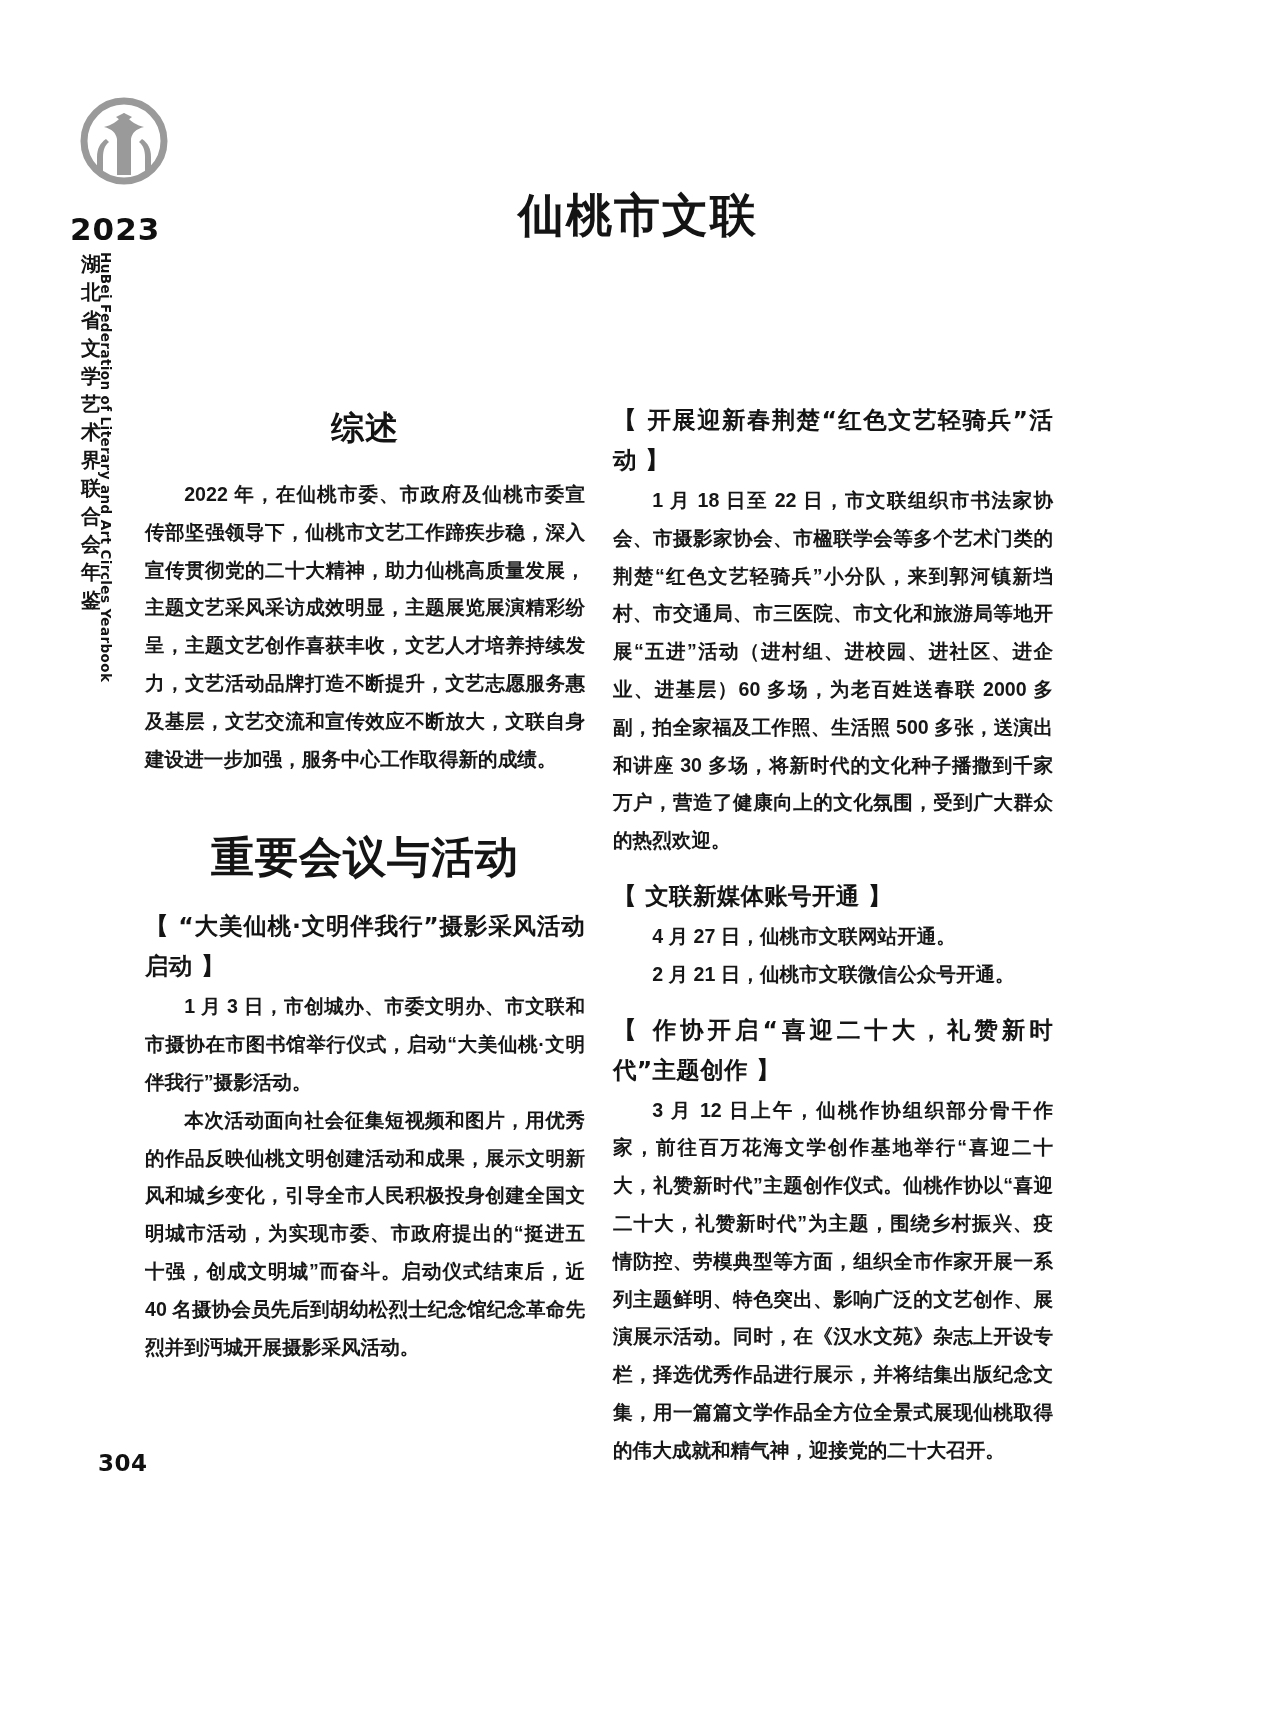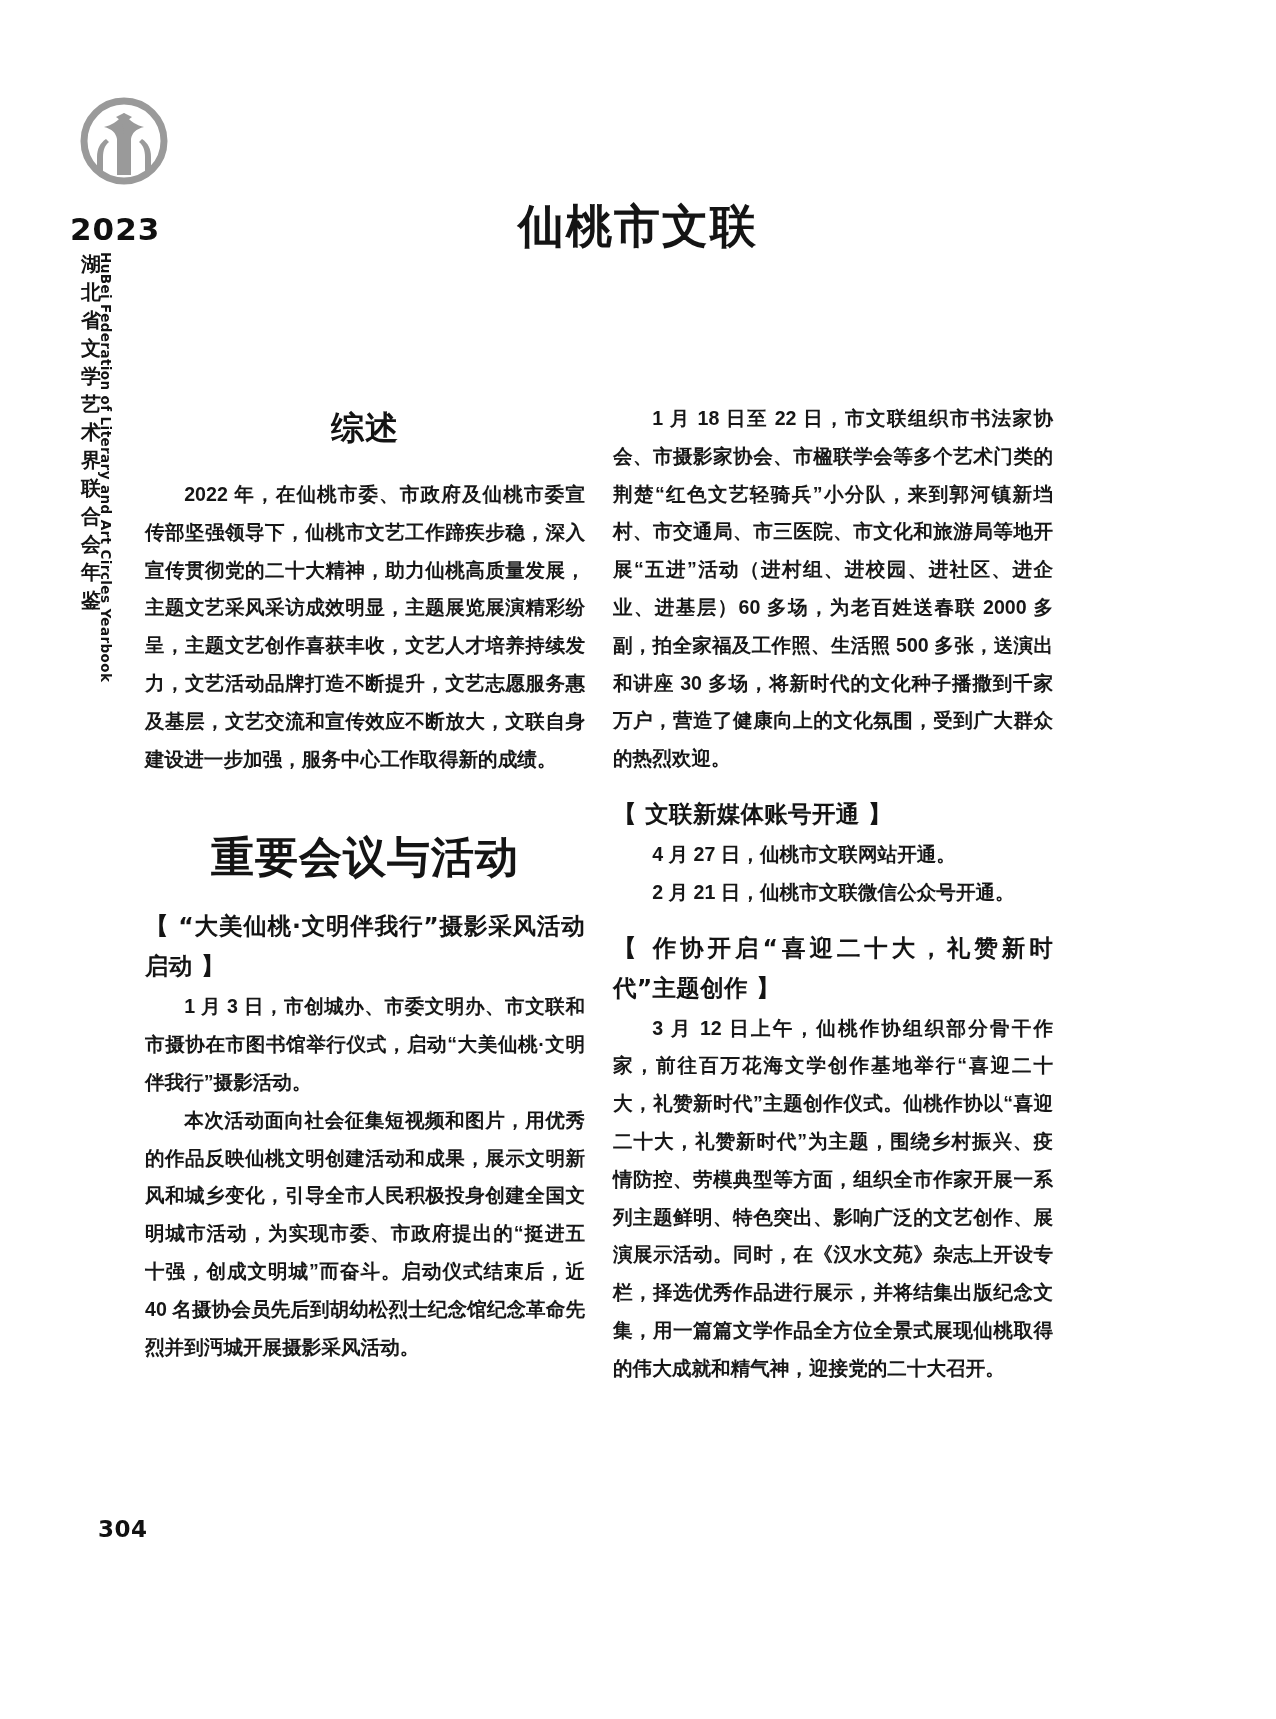--- a/index.html
+++ b/index.html
@@ -46,21 +46,21 @@
     font-size:13.5px;
     letter-spacing:0.4px;
     color:#141414;
     white-space:nowrap;
     transform-origin:left top;
     transform:rotate(90deg);
   }
 
   
   .doc-title {
-    position:absolute; left:0; right:0; top:196px;
+    position:absolute; left:0; right:0; top:185px;
     text-align:center;
     font-family:"DejaVu Sans",sans-serif;
     font-weight:bold;
     font-size:46px;
     letter-spacing:2px;
     color:#141414;
   }
 
   
   .col {
@@ -101,21 +101,21 @@
     text-indent:2em;
     font-family:Liberation Sans, sans-serif;
     font-weight:bold;
     font-size:19.6px;
     line-height:37.8px;
     color:#171717;
   }
 
   
   .page-number {
-    position:absolute; left:98px; top:1516px;
+    position:absolute; left:98px; top:1450px;
     font-family:"DejaVu Sans",sans-serif;
     font-weight:bold;
     font-size:23px;
     color:#111;
     letter-spacing:0.5px;
   }
 </style>
 </head>
 <body>
 
@@ -159,20 +159,21 @@
     <p class="body">2022 年，在仙桃市委、市政府及仙桃市委宣传部坚强领导下，仙桃市文艺工作蹄疾步稳，深入宣传贯彻党的二十大精神，助力仙桃高质量发展，主题文艺采风采访成效明显，主题展览展演精彩纷呈，主题文艺创作喜获丰收，文艺人才培养持续发力，文艺活动品牌打造不断提升，文艺志愿服务惠及基层，文艺交流和宣传效应不断放大，文联自身建设进一步加强，服务中心工作取得新的成绩。</p>
 
     <div class="sec-title level2">重要会议与活动</div>
 
     <div class="sub-title">【 “大美仙桃·文明伴我行”摄影采风活动启动 】</div>
     <p class="body">1 月 3 日，市创城办、市委文明办、市文联和市摄协在市图书馆举行仪式，启动“大美仙桃·文明伴我行”摄影活动。</p>
     <p class="body">本次活动面向社会征集短视频和图片，用优秀的作品反映仙桃文明创建活动和成果，展示文明新风和城乡变化，引导全市人民积极投身创建全国文明城市活动，为实现市委、市政府提出的“挺进五十强，创成文明城”而奋斗。启动仪式结束后，近 40 名摄协会员先后到胡幼松烈士纪念馆纪念革命先烈并到沔城开展摄影采风活动。</p>
   </div>
 
   <div class="col col-right">
+    <div class="sub-title">【 开展迎新春荆楚“红色文艺轻骑兵”活动 】</div>
     <p class="body">1 月 18 日至 22 日，市文联组织市书法家协会、市摄影家协会、市楹联学会等多个艺术门类的荆楚“红色文艺轻骑兵”小分队，来到郭河镇新垱村、市交通局、市三医院、市文化和旅游局等地开展“五进”活动（进村组、进校园、进社区、进企业、进基层）60 多场，为老百姓送春联 2000 多副，拍全家福及工作照、生活照 500 多张，送演出和讲座 30 多场，将新时代的文化种子播撒到千家万户，营造了健康向上的文化氛围，受到广大群众的热烈欢迎。</p>
 
     <div class="sub-title">【 文联新媒体账号开通 】</div>
     <p class="body">4 月 27 日，仙桃市文联网站开通。</p>
     <p class="body">2 月 21 日，仙桃市文联微信公众号开通。</p>
 
     <div class="sub-title">【 作协开启“喜迎二十大，礼赞新时代”主题创作 】</div>
     <p class="body">3 月 12 日上午，仙桃作协组织部分骨干作家，前往百万花海文学创作基地举行“喜迎二十大，礼赞新时代”主题创作仪式。仙桃作协以“喜迎二十大，礼赞新时代”为主题，围绕乡村振兴、疫情防控、劳模典型等方面，组织全市作家开展一系列主题鲜明、特色突出、影响广泛的文艺创作、展演展示活动。同时，在《汉水文苑》杂志上开设专栏，择选优秀作品进行展示，并将结集出版纪念文集，用一篇篇文学作品全方位全景式展现仙桃取得的伟大成就和精气神，迎接党的二十大召开。</p>
   </div>
 

